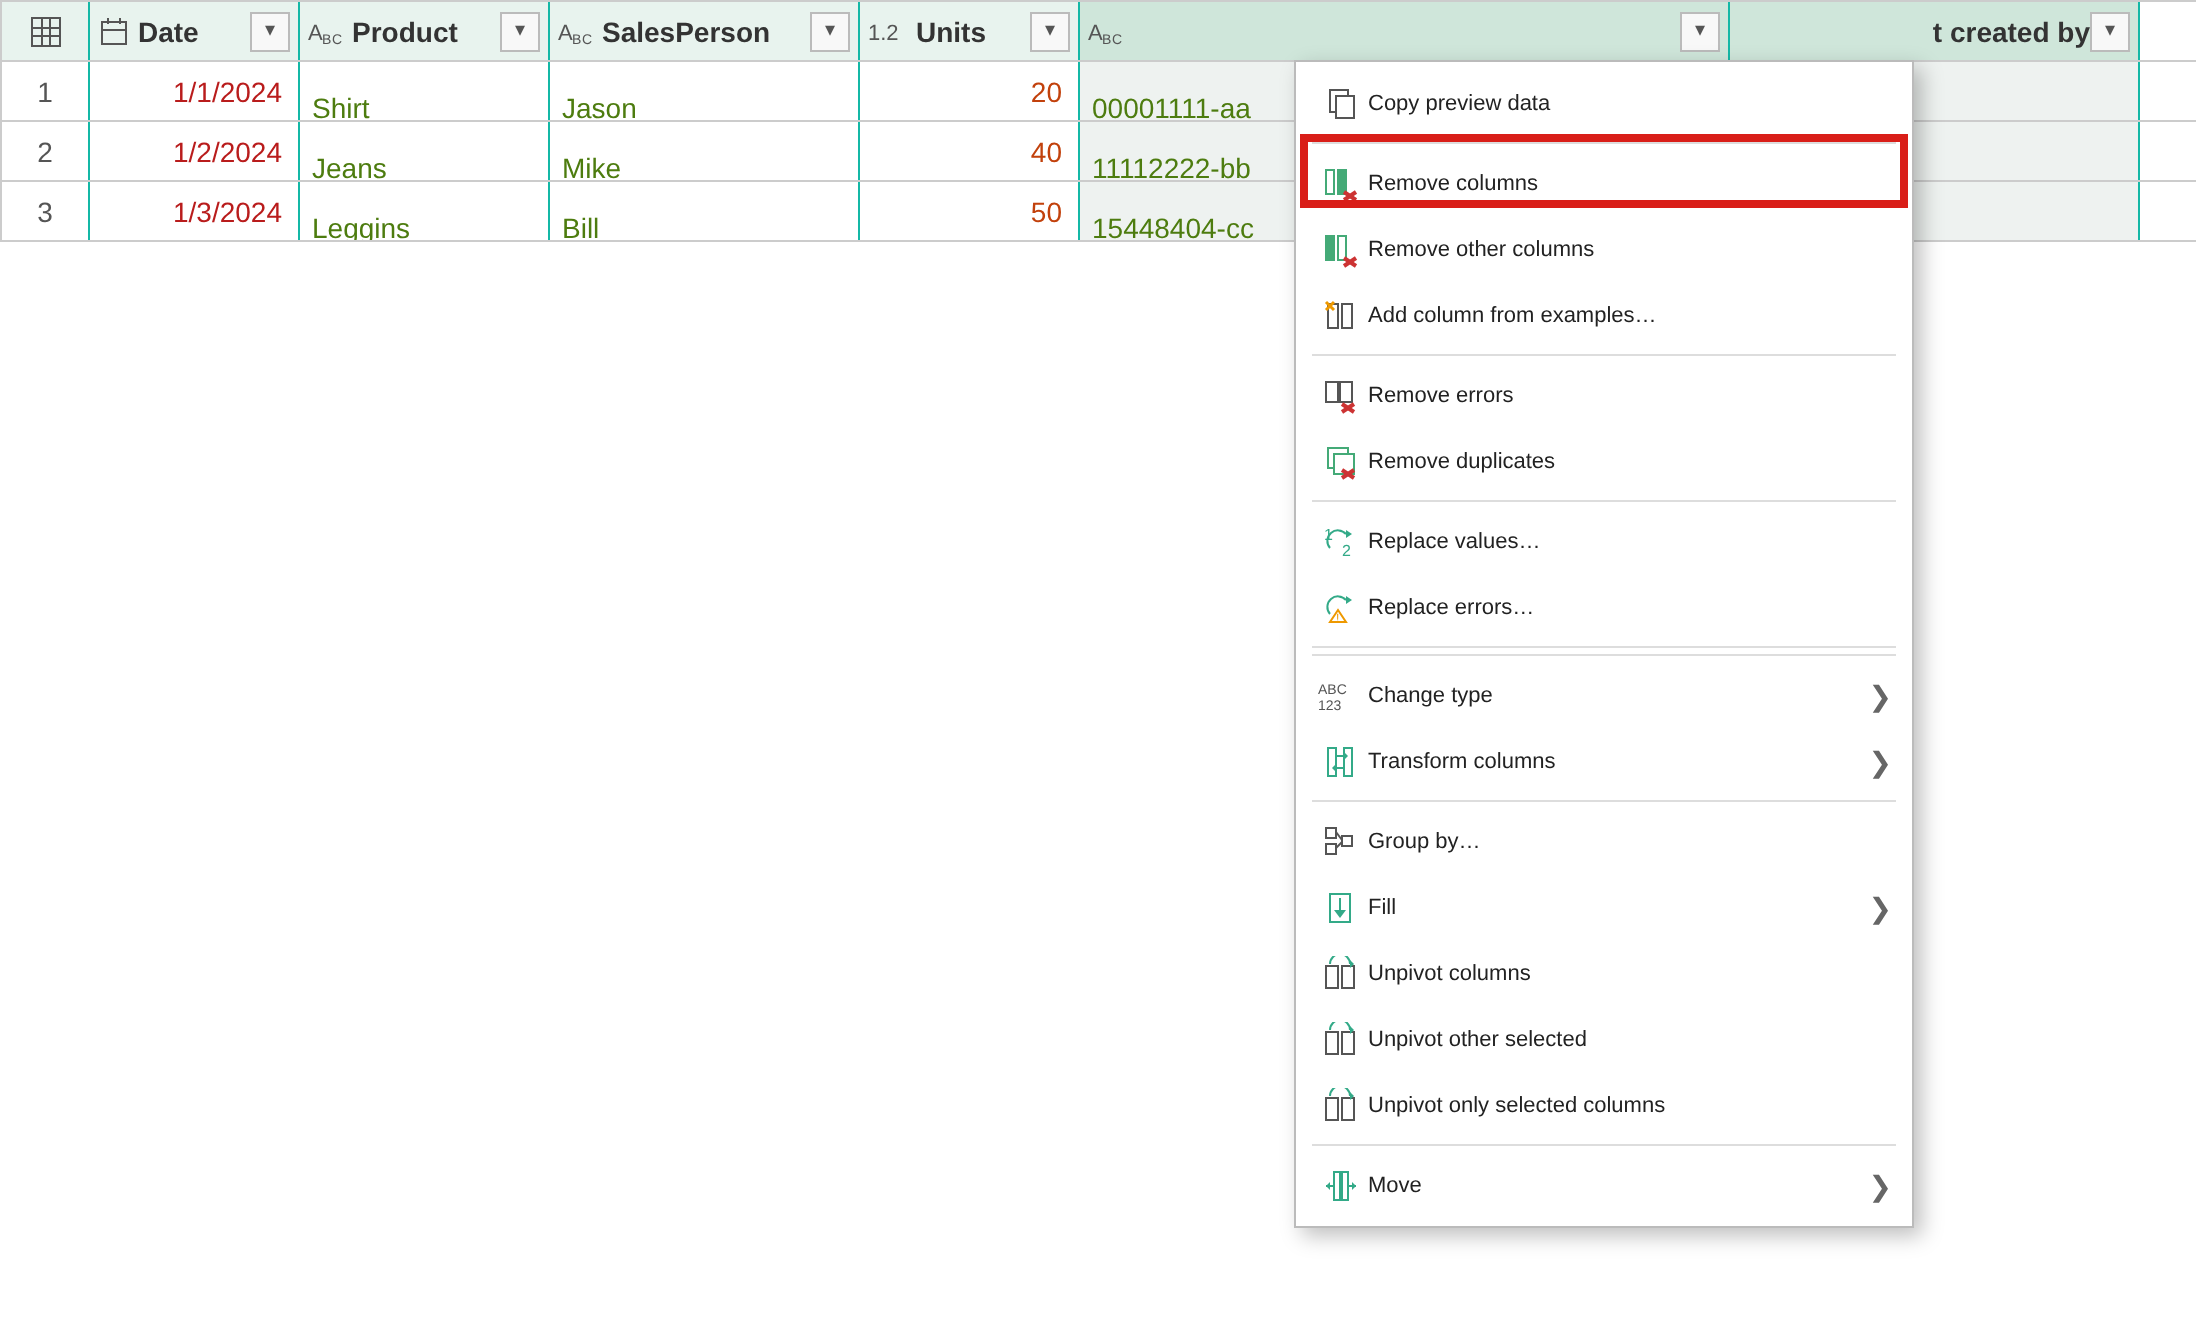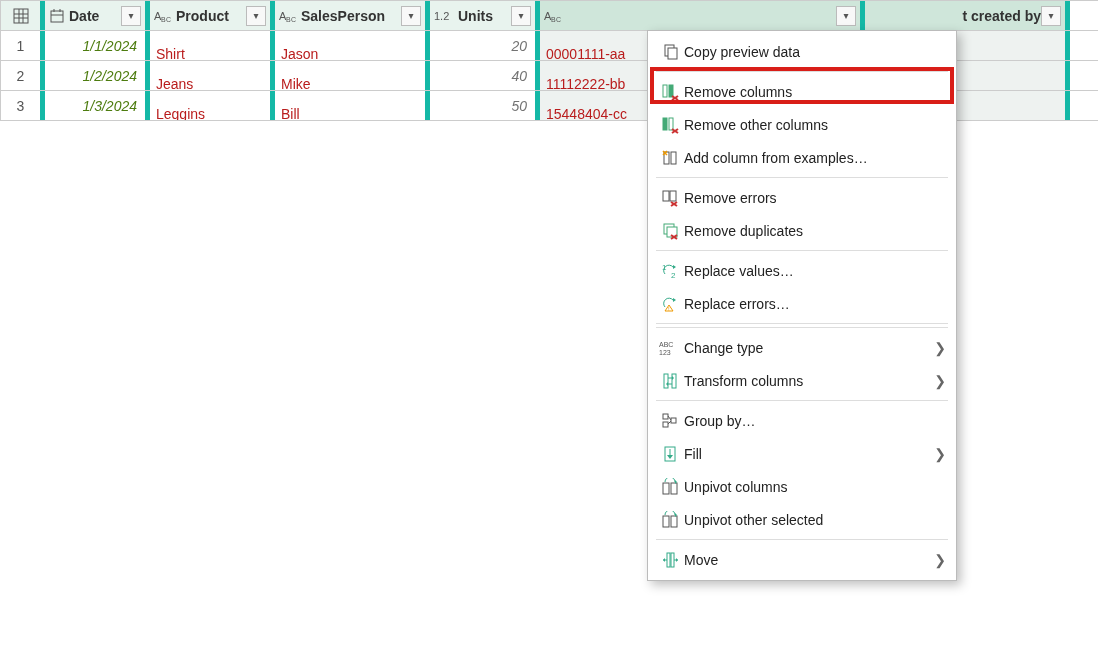--- a/index.html
+++ b/index.html
@@ -21,21 +21,21 @@
   }
   .row {
     display: flex;
     height: 30px;
     border-bottom: 1px solid #ccc;
   }
   .header-row .cell, .header-row .rownum-cell {
     background: #e8f3ee;
   }
   .cell {
-    border-right: 5px solid #14b8a6;
+    border-right: 1px solid #14b8a6;
     display: flex;
     align-items: center;
     padding: 0 4px;
     overflow: hidden;
     white-space: nowrap;
     position: relative;
   }
   .rownum-cell {
     width: 44px;
     justify-content: center;
@@ -55,23 +55,23 @@
     cursor: pointer;
   }
   .dd:after { content: "▾"; font-size: 10px; color: #555; line-height: 1;}
   .c-date { width: 105px; }
   .c-prod { width: 125px; }
   .c-sales { width: 155px; }
   .c-units { width: 110px; }
   .c-guid { width: 325px; }
   .c-report { width: 205px; position: relative; justify-content: flex-end; }
   .data-row .cell { background: #fff; }
-  .date-val { font-style: italic; color: #4d7c0f; margin-left: auto; padding-right: 4px;}
-  .text-val { color: #b91c1c; padding-left: 2px; margin-top: 16px;}
-  .num-val { font-style: italic; color: #737373; margin-left: auto; padding-right: 4px;}
+  .date-val { color: #b91c1c; margin-left: auto; padding-right: 4px;}
+  .text-val { color: #4d7c0f; padding-left: 2px; margin-top: 16px;}
+  .num-val { color: #c2410c; margin-left: auto; padding-right: 4px;}
   .data-row .cell.sel { background: #eef2f0; }
   .header-row .cell.sel { background: #cfe6da; }
   .corner-ico svg { display:block; }
 
   .menu {
     position: absolute;
     left: 647px;
     top: 30px;
     width: 310px;
     background: #fff;
@@ -81,21 +81,21 @@
   }
   .menu-item {
     display: flex;
     align-items: center;
     height: 33px;
     padding: 0 10px 0 8px;
     cursor: default;
     position: relative;
   }
   .mi-ico { width: 28px; display:flex; align-items:center; justify-content:center; }
-  .mi-label { flex: 1; color: #222; font-size: 14px; }
+  .mi-label { flex: 1; color: #222; font-size: 11px; }
   .mi-chev { color: #666; font-size: 14px; }
   .sep { height: 1px; background: #ddd; margin: 3px 8px; }
   .highlight-box {
     position: absolute;
     left: 650px;
     top: 67px;
     width: 304px;
     height: 37px;
     border: 4px solid #d91e18;
     pointer-events: none;
@@ -406,20 +406,31 @@
     <span class="mi-ico">
       <svg width="18" height="18">
           <rect x="2" y="5" width="6" height="11" fill="none" stroke="#555"></rect>
           <rect x="10" y="5" width="6" height="11" fill="none" stroke="#555"></rect>
           <path d="M4 4 A5 5 0 0 1 14 4" fill="none" stroke="#3a8"></path>
           <polygon points="14,2 16,4 14,6" fill="#3a8"></polygon>
         </svg>
     </span>
     <span class="mi-label">Unpivot other selected</span>
   </div>
+  <div class="menu-item">
+    <span class="mi-ico">
+      <svg width="18" height="18">
+          <rect x="2" y="5" width="6" height="11" fill="none" stroke="#555"></rect>
+          <rect x="10" y="5" width="6" height="11" fill="none" stroke="#555"></rect>
+          <path d="M4 4 A5 5 0 0 1 14 4" fill="none" stroke="#3a8"></path>
+          <polygon points="14,2 16,4 14,6" fill="#3a8"></polygon>
+        </svg>
+    </span>
+    <span class="mi-label">Unpivot only selected columns</span>
+  </div>
   <div class="sep"></div>
   <div class="menu-item">
     <span class="mi-ico">
       <svg width="18" height="18">
           <rect x="6" y="2" width="3" height="14" fill="none" stroke="#3a8"></rect>
           <rect x="10" y="2" width="3" height="14" fill="none" stroke="#3a8"></rect>
           <line x1="2" y1="9" x2="6" y2="9" stroke="#3a8"></line>
           <polygon points="4,7 2,9 4,11" fill="#3a8"></polygon>
           <line x1="13" y1="9" x2="17" y2="9" stroke="#3a8"></line>
           <polygon points="15,7 17,9 15,11" fill="#3a8"></polygon>

